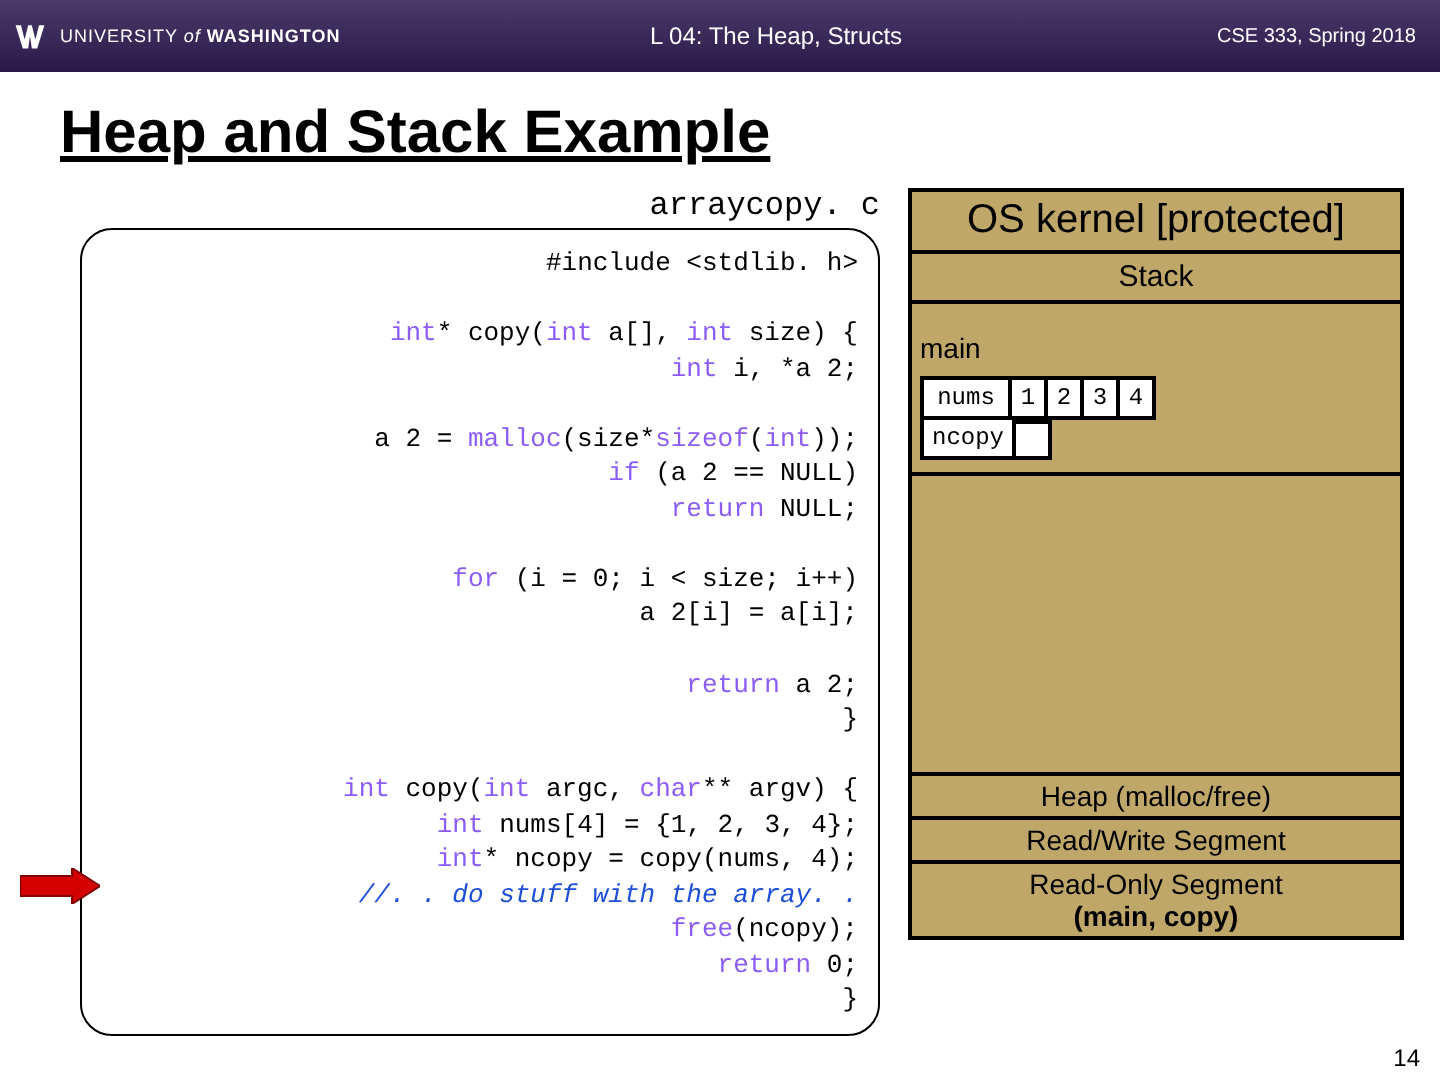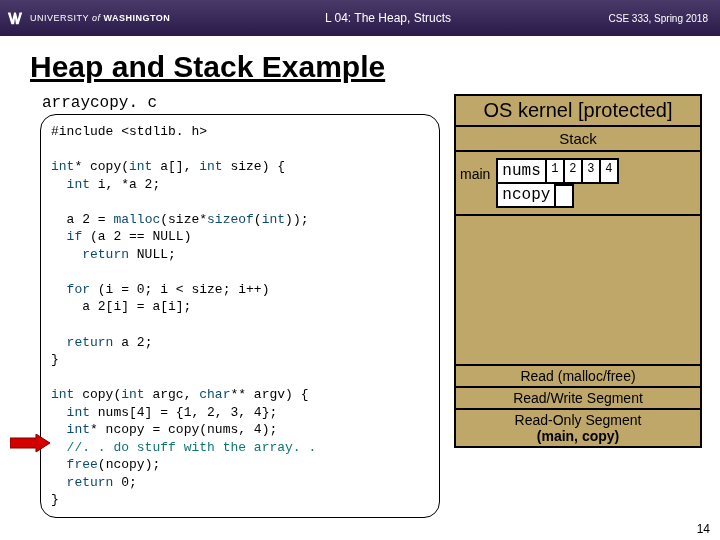--- a/index.html
+++ b/index.html
@@ -9,36 +9,36 @@
   .logo { width: 18px; height: 18px; margin-left: 6px; margin-right: 6px; display: inline-block; }
   .uni { font-size: 9px; letter-spacing: 0.5px; }
   .uni .bold { font-weight: bold; }
   .lecture { position: absolute; left: 50%; transform: translateX(-50%); font-size: 12px; margin-left: 28px; }
   .course { margin-left: auto; margin-right: 12px; font-size: 10px; }
 
   .title { font-size: 30px; font-weight: bold; margin: 14px 0 10px 30px; text-decoration: underline; }
 
   .content { display: flex; padding: 0 18px 0 40px; gap: 14px; }
 
-  .left { flex: 0 0 400px; }
+  .left { flex: 0 0 400px; text-align: right; }
   .filename { font-family: "Courier New", monospace; font-size: 16px; margin-bottom: 2px; margin-left: 2px; }
   .codebox { border: 1.5px solid #000; border-radius: 16px; padding: 8px 10px 8px 10px; font-family: "Courier New", monospace; font-size: 13px; line-height: 1.35; white-space: pre; background: #fff; }
-  .codebox .blue { color: #0c4a6e; }
-  .codebox .green { color: #0f766e; }
+  .codebox .blue { color: #8b5cf6; }
+  .codebox .green { color: #1d4ed8; font-style: italic; }
 
   .right { flex: 1; }
   .memstack { border: 2px solid #000; }
   .osrow { background: #bfa76a; border-bottom: 2px solid #000; text-align: center; font-size: 20px; padding: 3px 0; }
   .stacklabel { background: #bfa76a; border-bottom: 2px solid #000; text-align: center; font-size: 15px; padding: 3px 0; }
   .framearea { background: #bfa76a; padding: 6px 4px 6px 4px; border-bottom: 2px solid #000; }
-  .frame { display: flex; align-items: flex-start; gap: 6px; }
+  .frame { display: flex; align-items: flex-start; gap: 6px; flex-direction: column; }
   .framelabel { font-size: 14px; padding-top: 8px; }
   .vars { display: flex; flex-direction: column; gap: 0; }
   .varrow { display: flex; align-items: stretch; }
-  .varname { background: #fff; border: 2px solid #000; font-family: "Courier New", monospace; font-size: 16px; padding: 2px 4px; text-align: center; min-width: 46px; }
+  .varname { background: #fff; border: 2px solid #000; font-family: "Courier New", monospace; font-size: 12px; padding: 2px 4px; text-align: center; min-width: 46px; }
   .cells { display: flex; }
   .cell { background: #fff; border: 2px solid #000; border-left: none; font-family: "Courier New", monospace; font-size: 12px; width: 18px; text-align: center; padding: 2px 0; }
   .varrow + .varrow .varname, .varrow + .varrow .cell { border-top: none; }
   .emptycell { background: #fff; border: 2px solid #000; border-left: none; width: 18px; }
   .midgap { height: 148px; background: #bfa76a; }
   .bottomrows .seg { background: #bfa76a; border-top: 2px solid #000; text-align: center; font-size: 14px; padding: 2px 0; }
   .bottomrows .sub { font-weight: bold; }
 
   .arrow { position: absolute; left: 10px; top: 434px; }
   .arrow svg { display: block; }
@@ -109,21 +109,21 @@
             </div>
             <div class="varrow">
               <div class="varname">ncopy</div>
               <div class="emptycell"></div>
             </div>
           </div>
         </div>
       </div>
       <div class="midgap"></div>
       <div class="bottomrows">
-        <div class="seg">Read (malloc/free)</div>
+        <div class="seg">Heap (malloc/free)</div>
         <div class="seg">Read/Write Segment</div>
         <div class="seg">
           <span>Read-Only Segment</span><br><span class="sub">(main, copy)</span>
         </div>
       </div>
     </div>
   </div>
 </div>
 
 <div class="arrow">

